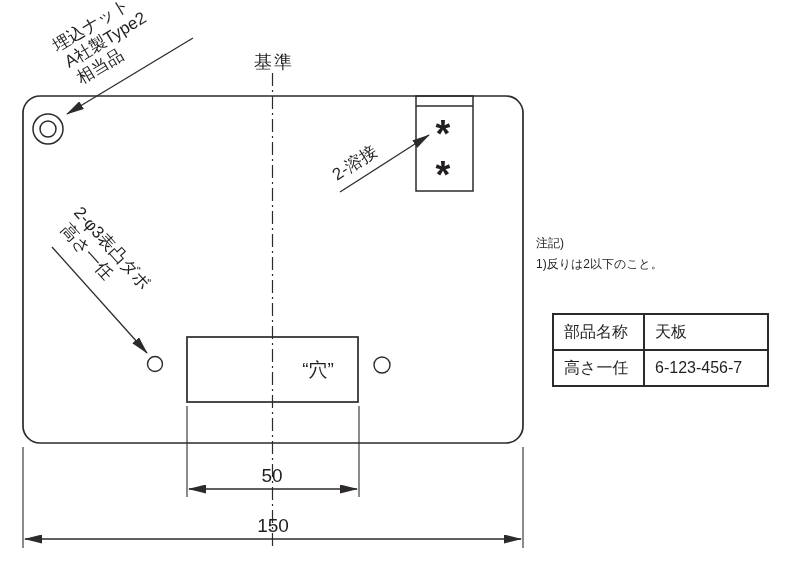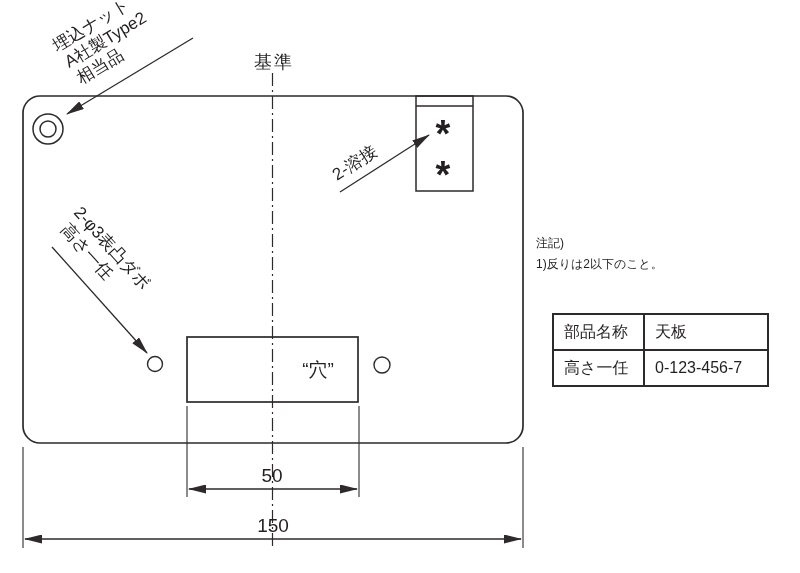--- a/index.html
+++ b/index.html
@@ -78,18 +78,18 @@
   </div>
 
   <table class="tblock">
     <tbody>
       <tr>
         <td class="c1">部品名称</td>
         <td class="c2">天板</td>
       </tr>
       <tr>
         <td class="c1">高さ一任</td>
-        <td class="c2">0-123-456-7</td>
+        <td class="c2">6-123-456-7</td>
       </tr>
     </tbody>
   </table>
 
 </div>
 
 </body></html>

